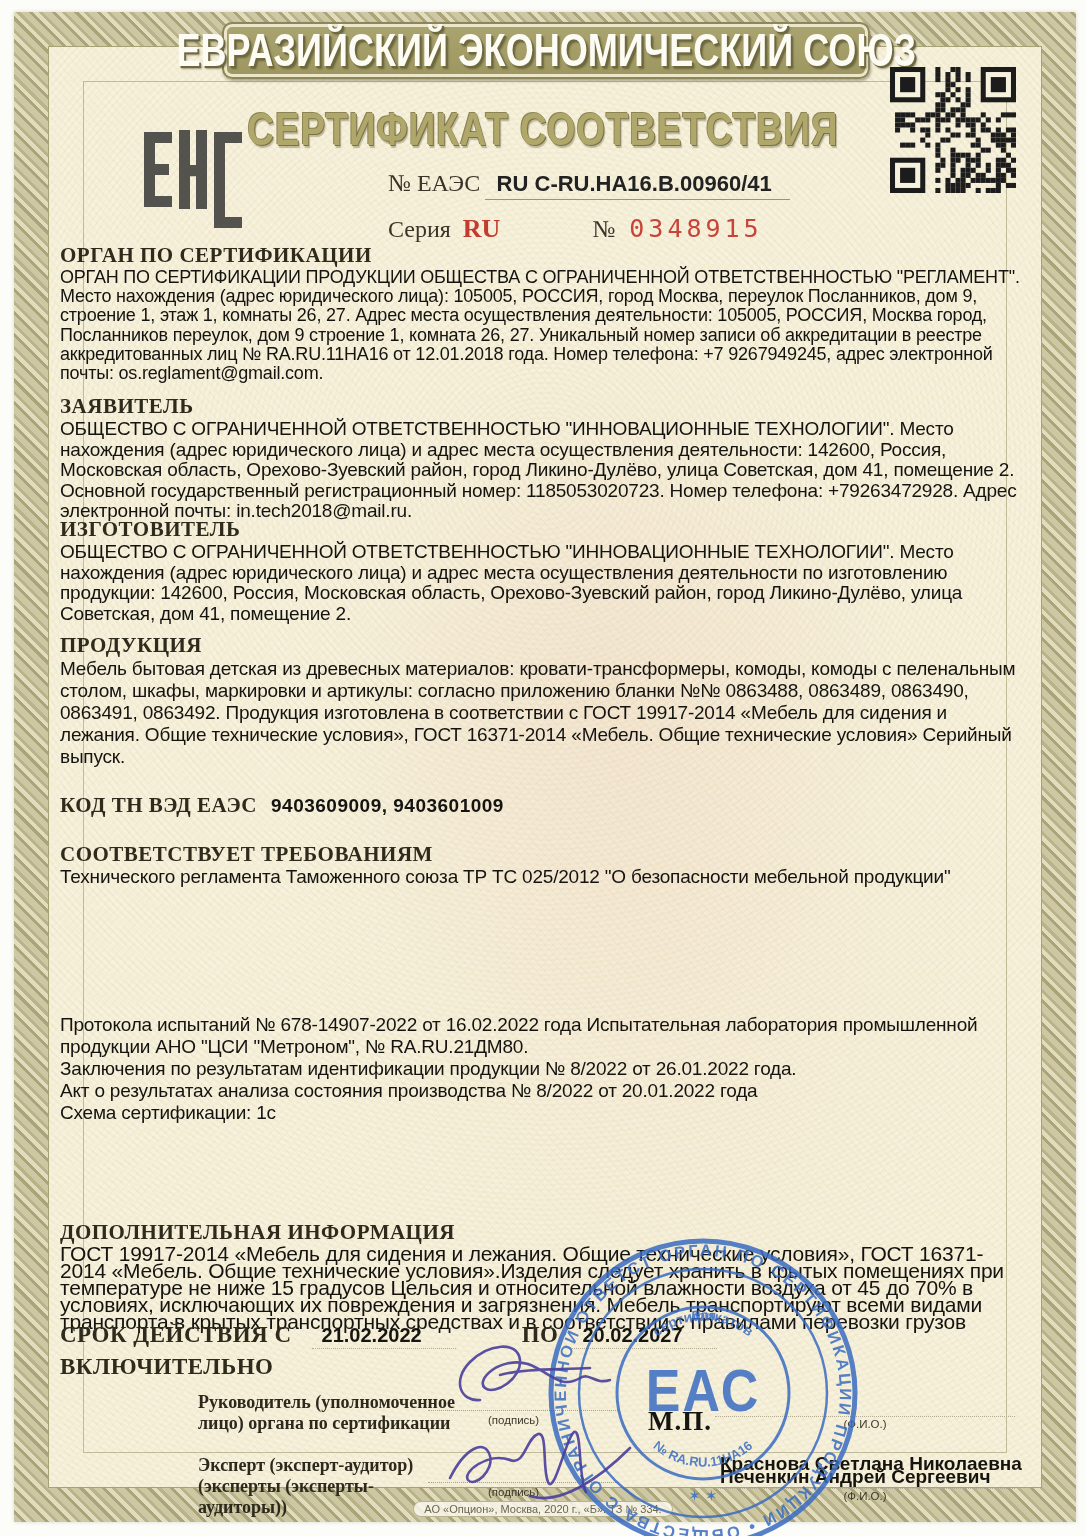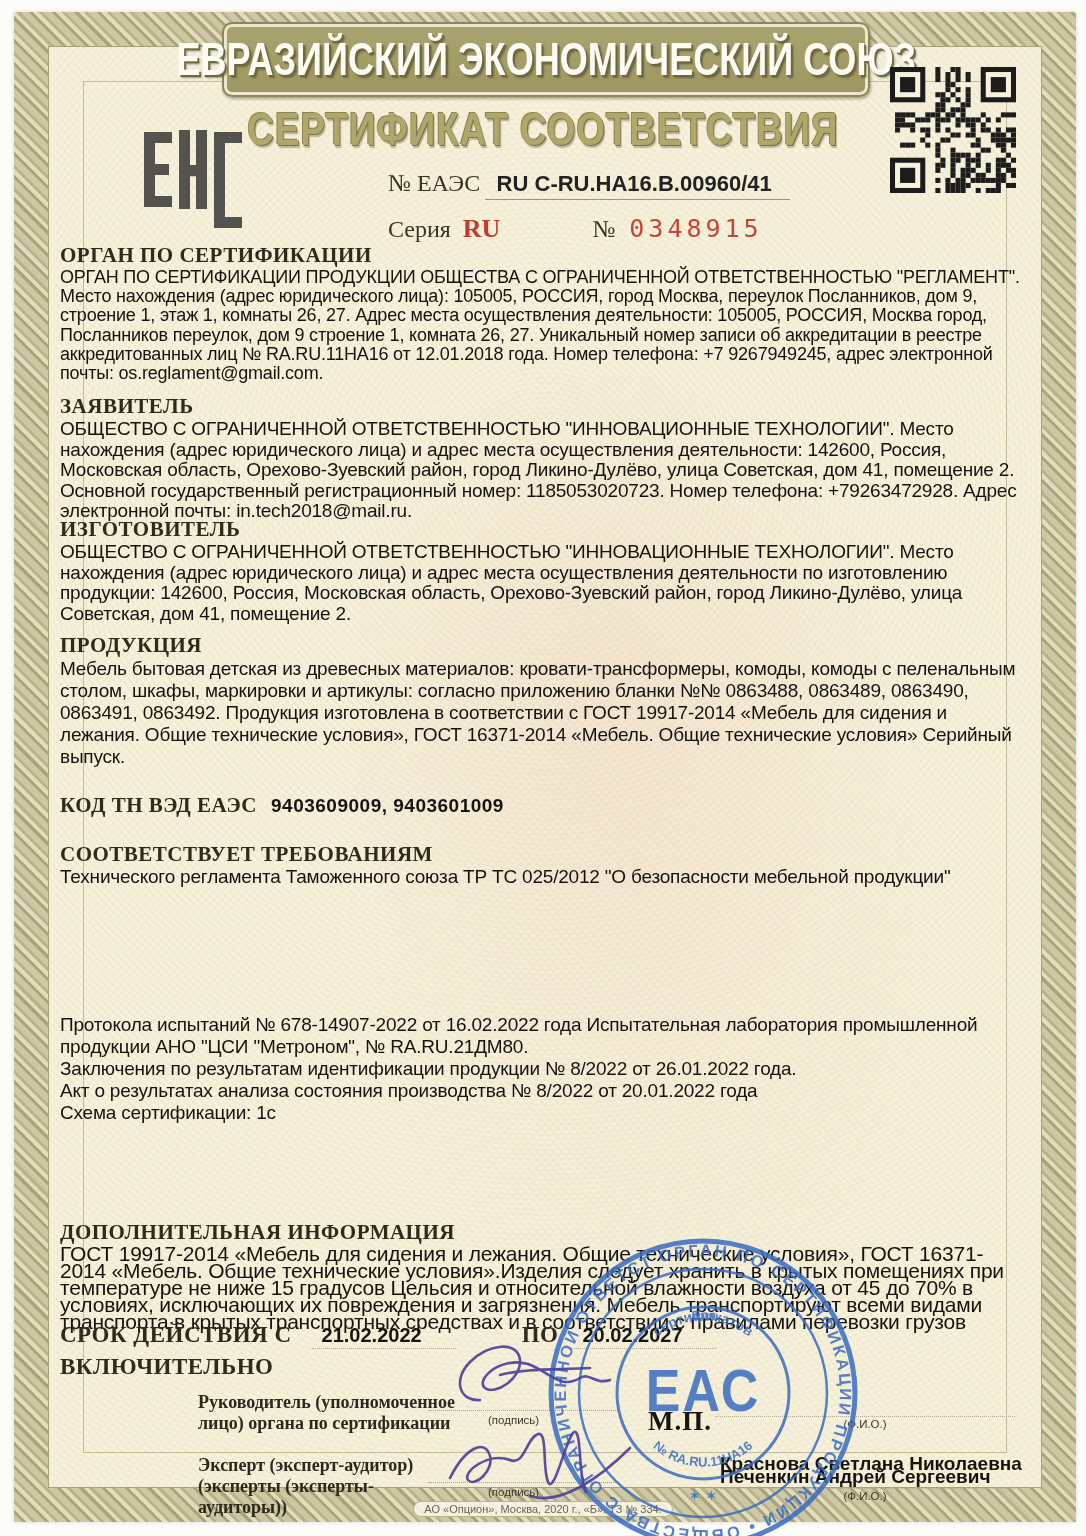--- a/index.html
+++ b/index.html
@@ -17,21 +17,21 @@
       repeating-linear-gradient(-48deg, rgba(214,202,150,0.08) 0 2px, transparent 2px 6px),
       #f7f2de;
     border:34px solid transparent;
     border-image: repeating-linear-gradient(45deg,#cdc8a3 0 6px,#aaa478 6px 9px,#e0dcbd 9px 13px,#b9b38a 13px 16px) 34 repeat;
     box-shadow: inset 0 0 0 1px #a7a176, 0 0 4px rgba(0,0,0,.15);
   }
   .inner-line { position:absolute; inset:36px; outline:1px solid rgba(150,143,100,.55); pointer-events:none; }
 
   
   .banner {
-    position:absolute; left:222px; top:22px; width:648px; height:75px;
+    position:absolute; left:222px; top:22px; width:648px; height:57px;
     background:linear-gradient(#aaa470,#9d9660);
     border:2px solid #8d865a; border-radius:10px;
     box-shadow: inset 0 0 0 3px #ece7cb, 1px 2px 3px rgba(60,55,30,.4);
     display:flex; align-items:center; justify-content:center;
   }
   .banner span {
     font-weight:bold; font-size:41px; letter-spacing:0px; color:#fdfcf4;
     transform:scaleX(.88) scaleY(1.12); white-space:nowrap;
     text-shadow:2px 2px 0 #6e683f, 3px 3px 2px rgba(50,45,20,.45);
   }

